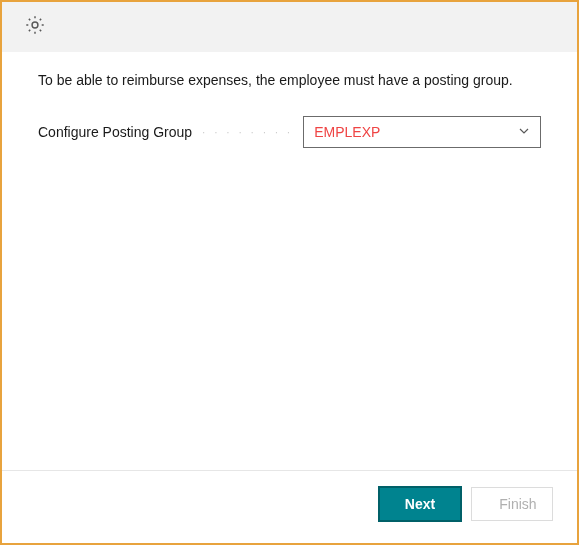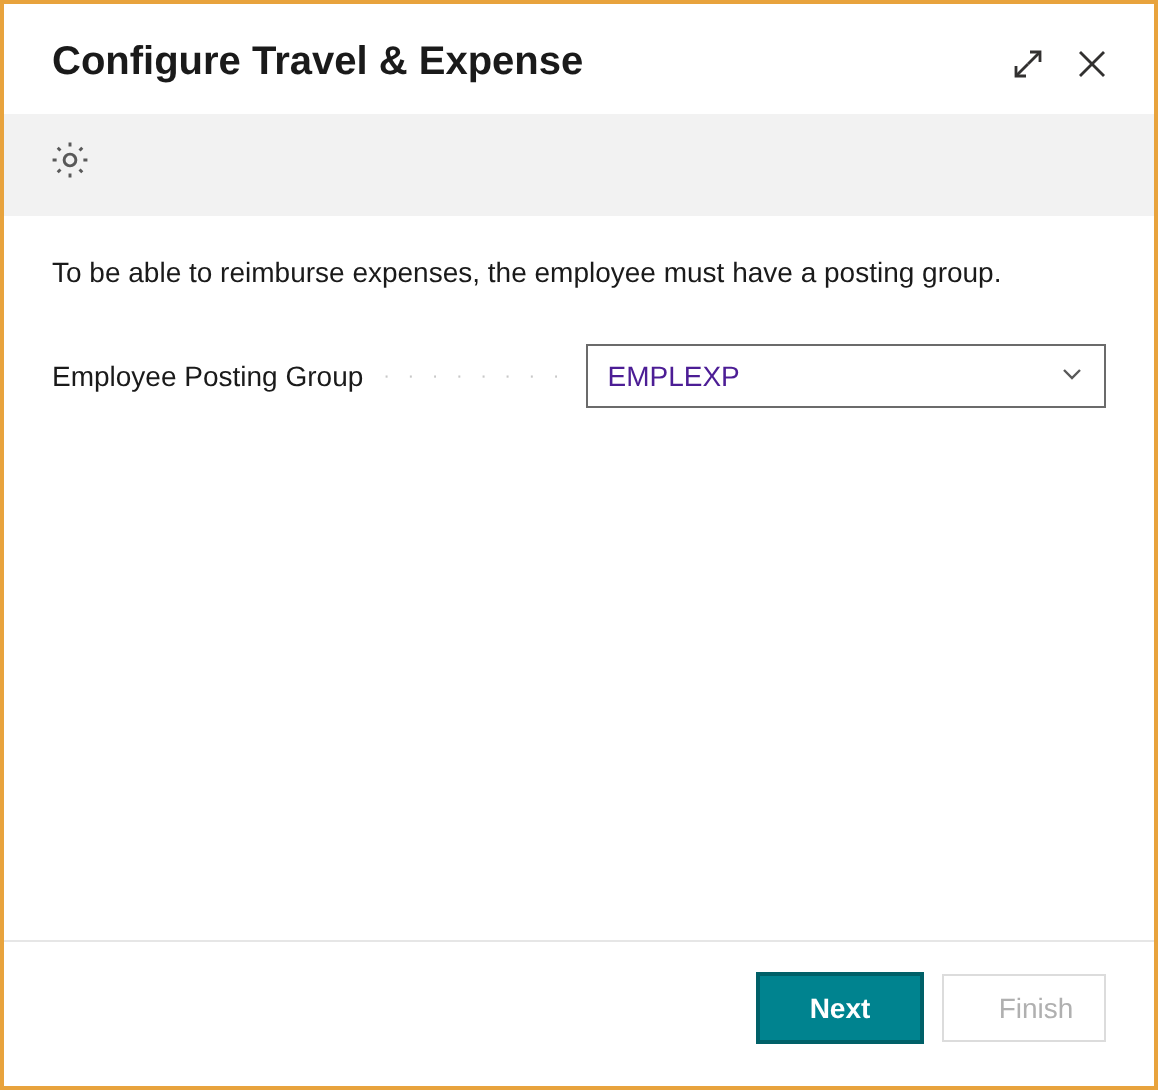--- a/index.html
+++ b/index.html
@@ -47,21 +47,21 @@
   .banner {
     background: #f2f2f2;
     padding: 12px 22px;
   }
   .gear svg {
     width: 22px;
     height: 22px;
     stroke: #595959;
   }
   .content {
-    padding: 20px 24px;
+    padding: 20px 36px;
     flex: 1;
   }
   .desc {
     font-size: 14px;
     color: #1a1a1a;
     margin-bottom: 28px;
   }
   .field-row {
     display: flex;
     align-items: center;
@@ -84,21 +84,21 @@
     position: relative;
   }
   .select-box {
     width: 100%;
     border: 1px solid #6b6b6b;
     height: 32px;
     display: flex;
     align-items: center;
     padding: 0 10px;
     font-size: 14px;
-    color: #4c1d95;
+    color: #ef4444;
     background: #fff;
     cursor: pointer;
     justify-content: space-between;
   }
   .chev {
     color: #595959;
   }
   .footer {
     border-top: 1px solid #e6e6e6;
     padding: 16px 24px 22px;
@@ -131,54 +131,35 @@
     border: 1px solid #dcdcdc;
     cursor: default;
     padding-left: 12px;
   }
 </style>
 </head>
 <body>
 
 <div class="dialog">
 
-  <div class="header">
-    <div class="title">Configure Travel &amp; Expense</div>
-    <div class="header-icons">
-      <div class="icon-btn">
-        <svg viewBox="0 0 16 16" width="16" height="16" fill="none" stroke="currentColor" stroke-width="1.4">
-          <path d="M9 2 H14 V7"></path>
-          <path d="M14 2 L8 8"></path>
-          <path d="M7 14 H2 V9"></path>
-          <path d="M2 14 L8 8"></path>
-        </svg>
-      </div>
-      <div class="icon-btn">
-        <svg viewBox="0 0 16 16" width="16" height="16" fill="none" stroke="currentColor" stroke-width="1.4">
-          <path d="M2 2 L14 14"></path>
-          <path d="M14 2 L2 14"></path>
-        </svg>
-      </div>
-    </div>
-  </div>
 
   <div class="banner">
     <div class="gear">
       <svg viewBox="0 0 24 24" fill="none" stroke="currentColor" stroke-width="1.6">
         <circle cx="12" cy="12" r="3.2"></circle>
         <path d="M12 2.5v2.2M12 19.3v2.2M21.5 12h-2.2M4.7 12H2.5M18.7 5.3l-1.5 1.5M6.8 17.2l-1.5 1.5M18.7 18.7l-1.5-1.5M6.8 6.8 5.3 5.3"></path>
       </svg>
     </div>
   </div>
 
   <div class="content">
     <div class="desc">To be able to reimburse expenses, the employee must have a posting group.</div>
 
     <div class="field-row">
-      <span class="field-label">Employee Posting Group</span>
+      <span class="field-label">Configure Posting Group</span>
       <span class="dots">· · · · · · · ·</span>
       <div class="select-wrap">
         <div class="select-box">
           <span>EMPLEXP</span>
           <span class="chev">
             <svg viewBox="0 0 12 12" width="12" height="12" fill="none" stroke="currentColor" stroke-width="1.2">
               <path d="M2 4 L6 8 L10 4"></path>
             </svg>
           </span>
         </div>

